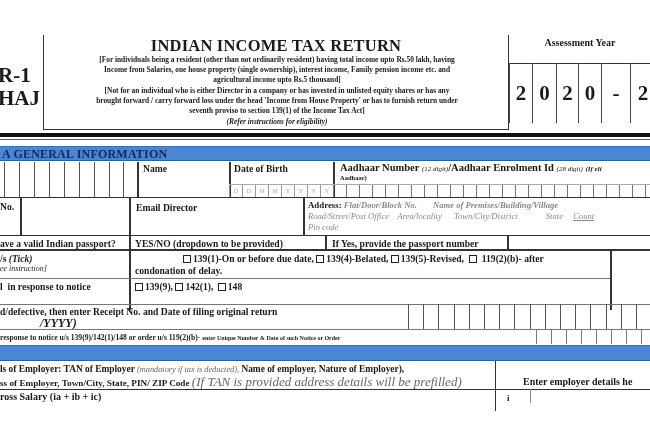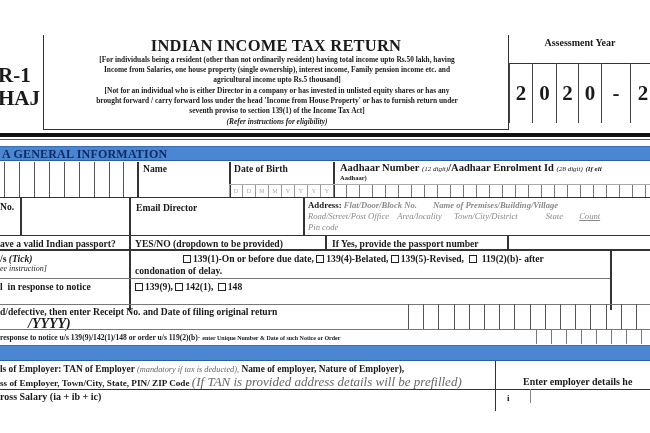--- a/index.html
+++ b/index.html
@@ -143,21 +143,21 @@
   <div class="lbl" style="font-size:8.8px;">
     <span>Address:</span>
     <span class="grey-text" style="">Flat/Door/Block No.</span>
     <span class="grey-text" style="margin-left:14px;">Name of Premises/Building/Village</span>
   </div>
   <div class="grey-text">
     <span>Road/Street/Post Office</span>
     <span style="margin-left:6px;">Area/locality</span>
     <span style="margin-left:10px;">Town/City/District</span>
     <span style="margin-left:26px;">State</span>
-    <span style="margin-left:14px;text-decoration:underline;">Count</span>
+    <span style="margin-left:8px;text-decoration:underline;">Count</span>
   </div>
   <div class="grey-text">Pin code</div>
 </div>
 <div class="hline" style="left:0; top:235px; width:650px;"></div>
 
 <div class="abs lbl" style="left:0px; top:238px;">ave a valid Indian passport?</div>
 <div class="vline" style="left:129px; top:235px; height:14px;"></div>
 <div class="abs lbl" style="left:135px; top:238px;">YES/NO (dropdown to be provided)</div>
 <div class="vline" style="left:325px; top:235px; height:14px;"></div>
 <div class="abs lbl" style="left:332px; top:238px;">If Yes, provide the passport number</div>
@@ -184,21 +184,21 @@
   <span>l</span>&nbsp;&nbsp;<span>in response to notice</span>
 </div>
 <div class="abs lbl" style="left:135px; top:281px;">
   <span><span class="checkbox"></span><span>139(9),</span></span>
   <span style=""><span class="checkbox"></span><span>142(1),</span></span>
   <span style="margin-left:2px;"><span class="checkbox"></span><span>148</span></span>
 </div>
 <div class="hline" style="left:0; top:304px; width:650px; background:#777;"></div>
 
 <div class="abs lbl" style="left:0px; top:306px;">d/defective, then enter Receipt No. and Date of filing original return</div>
-<div class="abs lbl ital" style="left:0px; top:318px; font-size:14px;padding-left:28px;">/YYYY)</div>
+<div class="abs lbl ital" style="left:12px; top:318px; font-size:12px;padding-left:28px;">/YYYY)</div>
 <div id="receipt-cells">
     <div class="cell-box" style="left: 408px; top: 304px; height: 25px; border-left-color: rgb(85, 85, 85);"></div>
     <div class="cell-box" style="left: 423.2px; top: 304px; height: 25px; border-left-color: rgb(85, 85, 85);"></div>
     <div class="cell-box" style="left: 438.4px; top: 304px; height: 25px; border-left-color: rgb(85, 85, 85);"></div>
     <div class="cell-box" style="left: 453.6px; top: 304px; height: 25px; border-left-color: rgb(85, 85, 85);"></div>
     <div class="cell-box" style="left: 468.8px; top: 304px; height: 25px; border-left-color: rgb(85, 85, 85);"></div>
     <div class="cell-box" style="left: 484px; top: 304px; height: 25px; border-left-color: rgb(85, 85, 85);"></div>
     <div class="cell-box" style="left: 499.2px; top: 304px; height: 25px; border-left-color: rgb(85, 85, 85);"></div>
     <div class="cell-box" style="left: 514.4px; top: 304px; height: 25px; border-left-color: rgb(85, 85, 85);"></div>
     <div class="cell-box" style="left: 529.6px; top: 304px; height: 25px; border-left-color: rgb(85, 85, 85);"></div>

